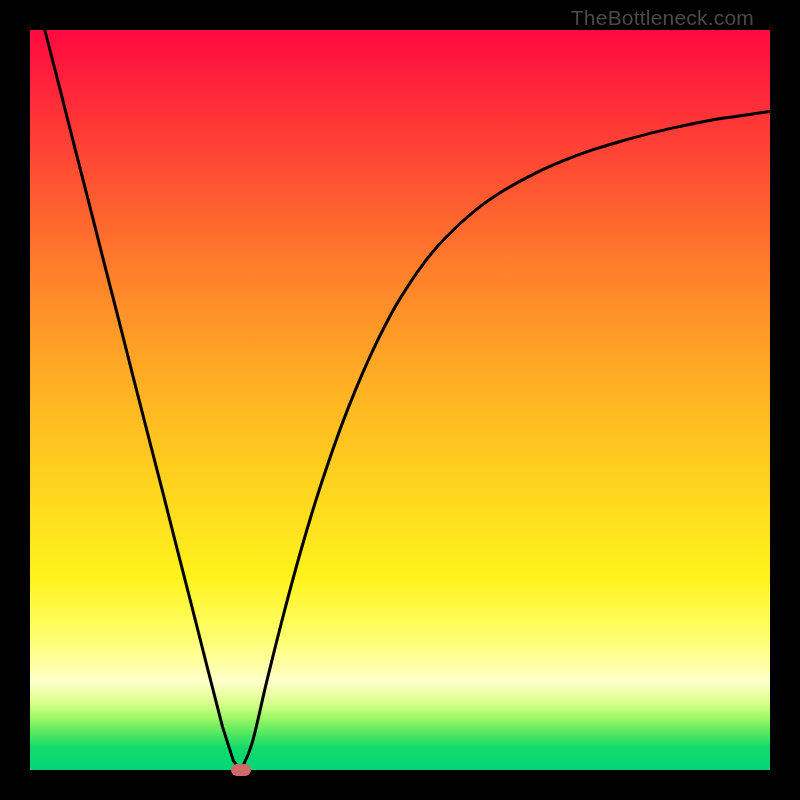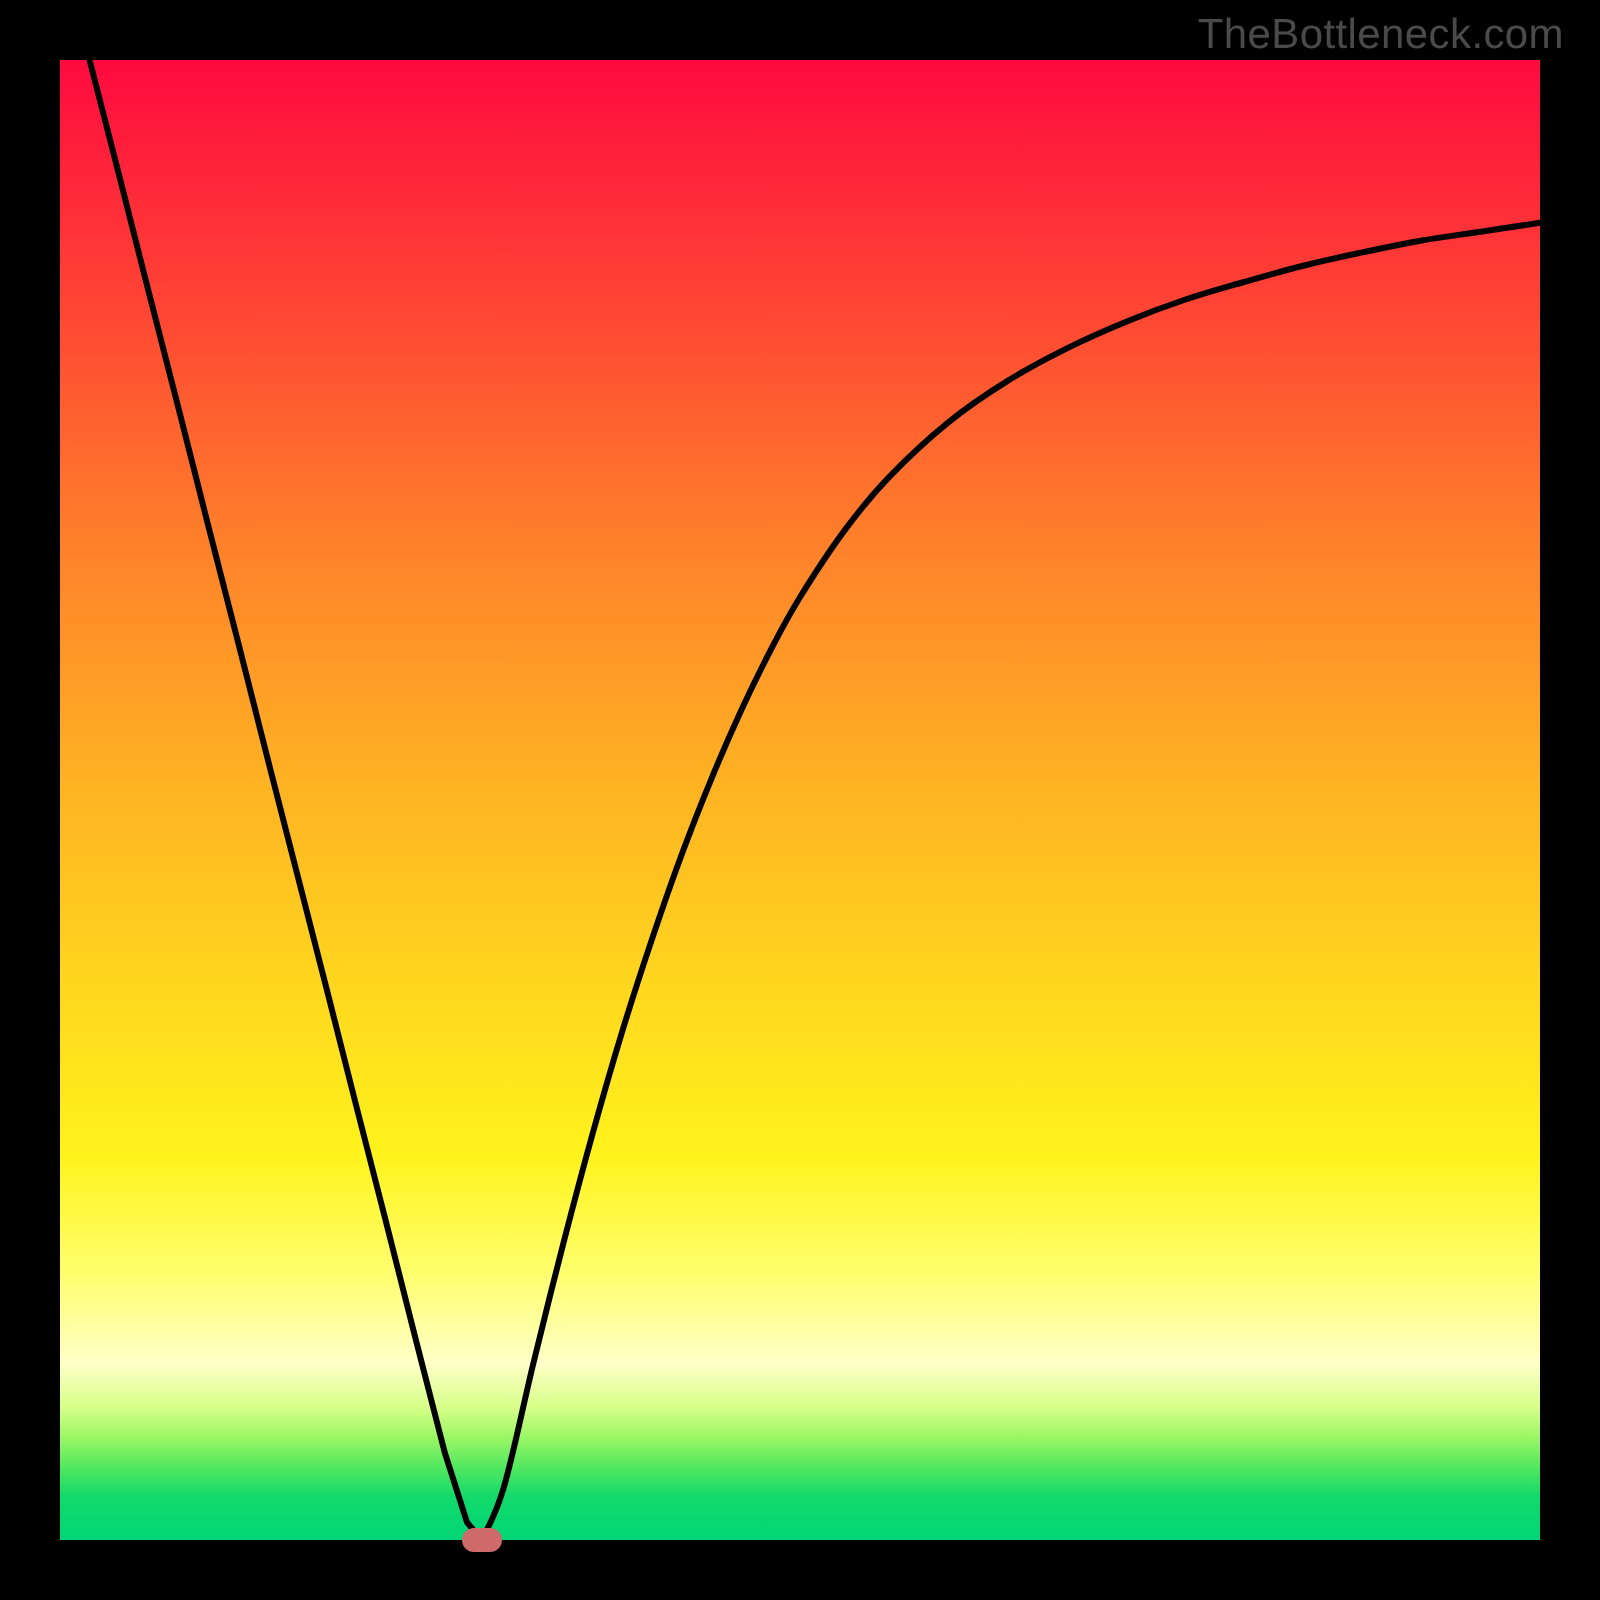--- a/index.html
+++ b/index.html
@@ -26,21 +26,21 @@
       #9cf766 93%,
       #55e85f 95%,
       #14da6a 97%,
       #00d678 100%
     );
   }
 
   .watermark {
     position: absolute;
     top: 6px;
-    right: 18px;
+    right: 46px;
     color: #4a4a4a;
     font-size: 21px;
     font-weight: 500;
     letter-spacing: 0.2px;
   }
 
   svg.plot {
     position: absolute;
     left: 0; top: 0;
     width: 740px; height: 740px;

